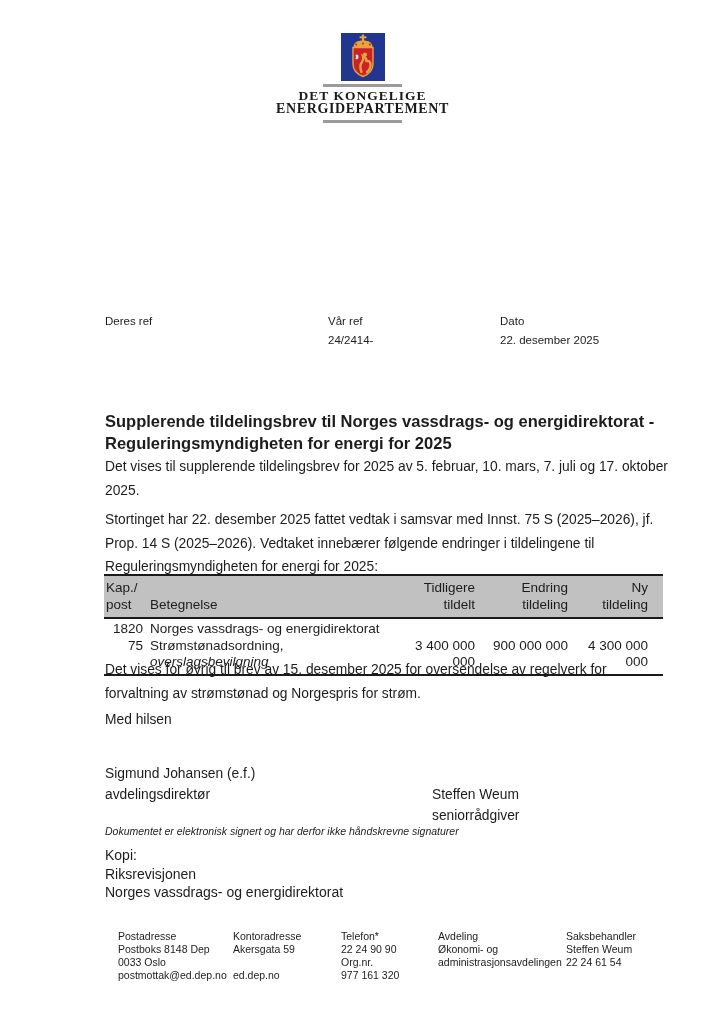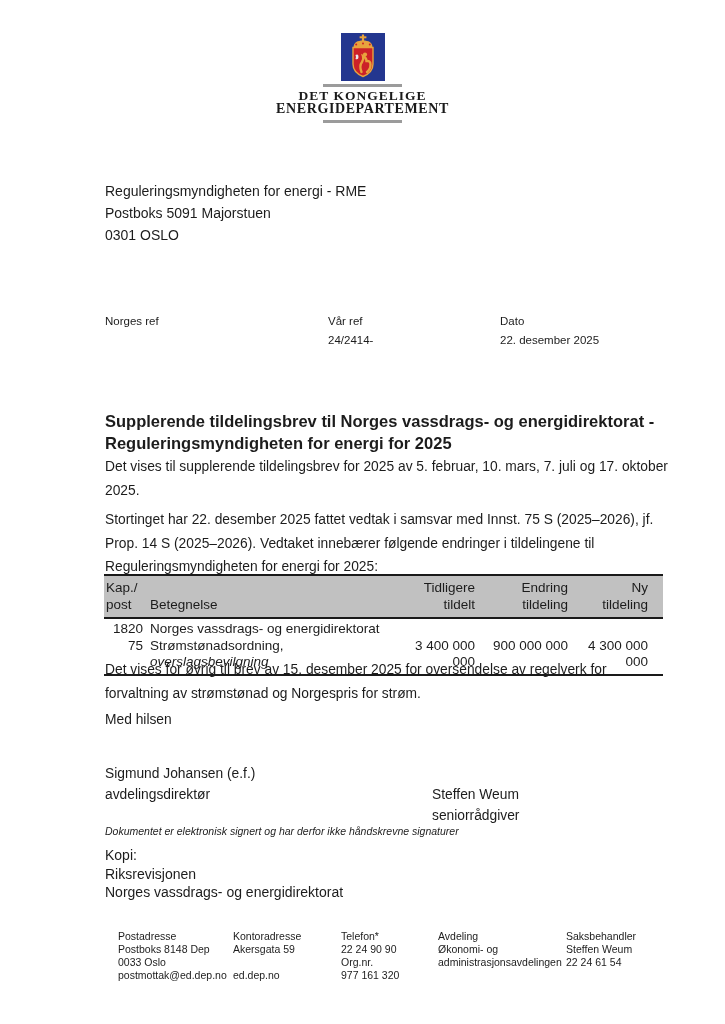--- a/index.html
+++ b/index.html
@@ -101,29 +101,24 @@
       <circle cx="24" cy="21.5" r="2.1" fill="#e8a33d"></circle>
     </svg>
     <div class="logo-bar"></div>
     <div class="org-name">
       <div class="l1">DET KONGELIGE</div>
       <div class="l2">ENERGIDEPARTEMENT</div>
     </div>
     <div class="logo-bar bottom"></div>
   </div>
 
-  <div class="recipient">
-    <div>Reguleringsmyndigheten for energi - RME</div>
-    <div>Postboks 5091 Majorstuen</div>
-    <div>0301 OSLO</div>
-  </div>
 
   <div class="refs">
     <div class="ref-col ref-deres">
-      <div class="lbl">Norges ref</div>
+      <div class="lbl">Deres ref</div>
       <div class="val"></div>
     </div>
     <div class="ref-col ref-var">
       <div class="lbl">Vår ref</div>
       <div class="val">24/2414-</div>
     </div>
     <div class="ref-col ref-dato">
       <div class="lbl">Dato</div>
       <div class="val">22. desember 2025</div>
     </div>

